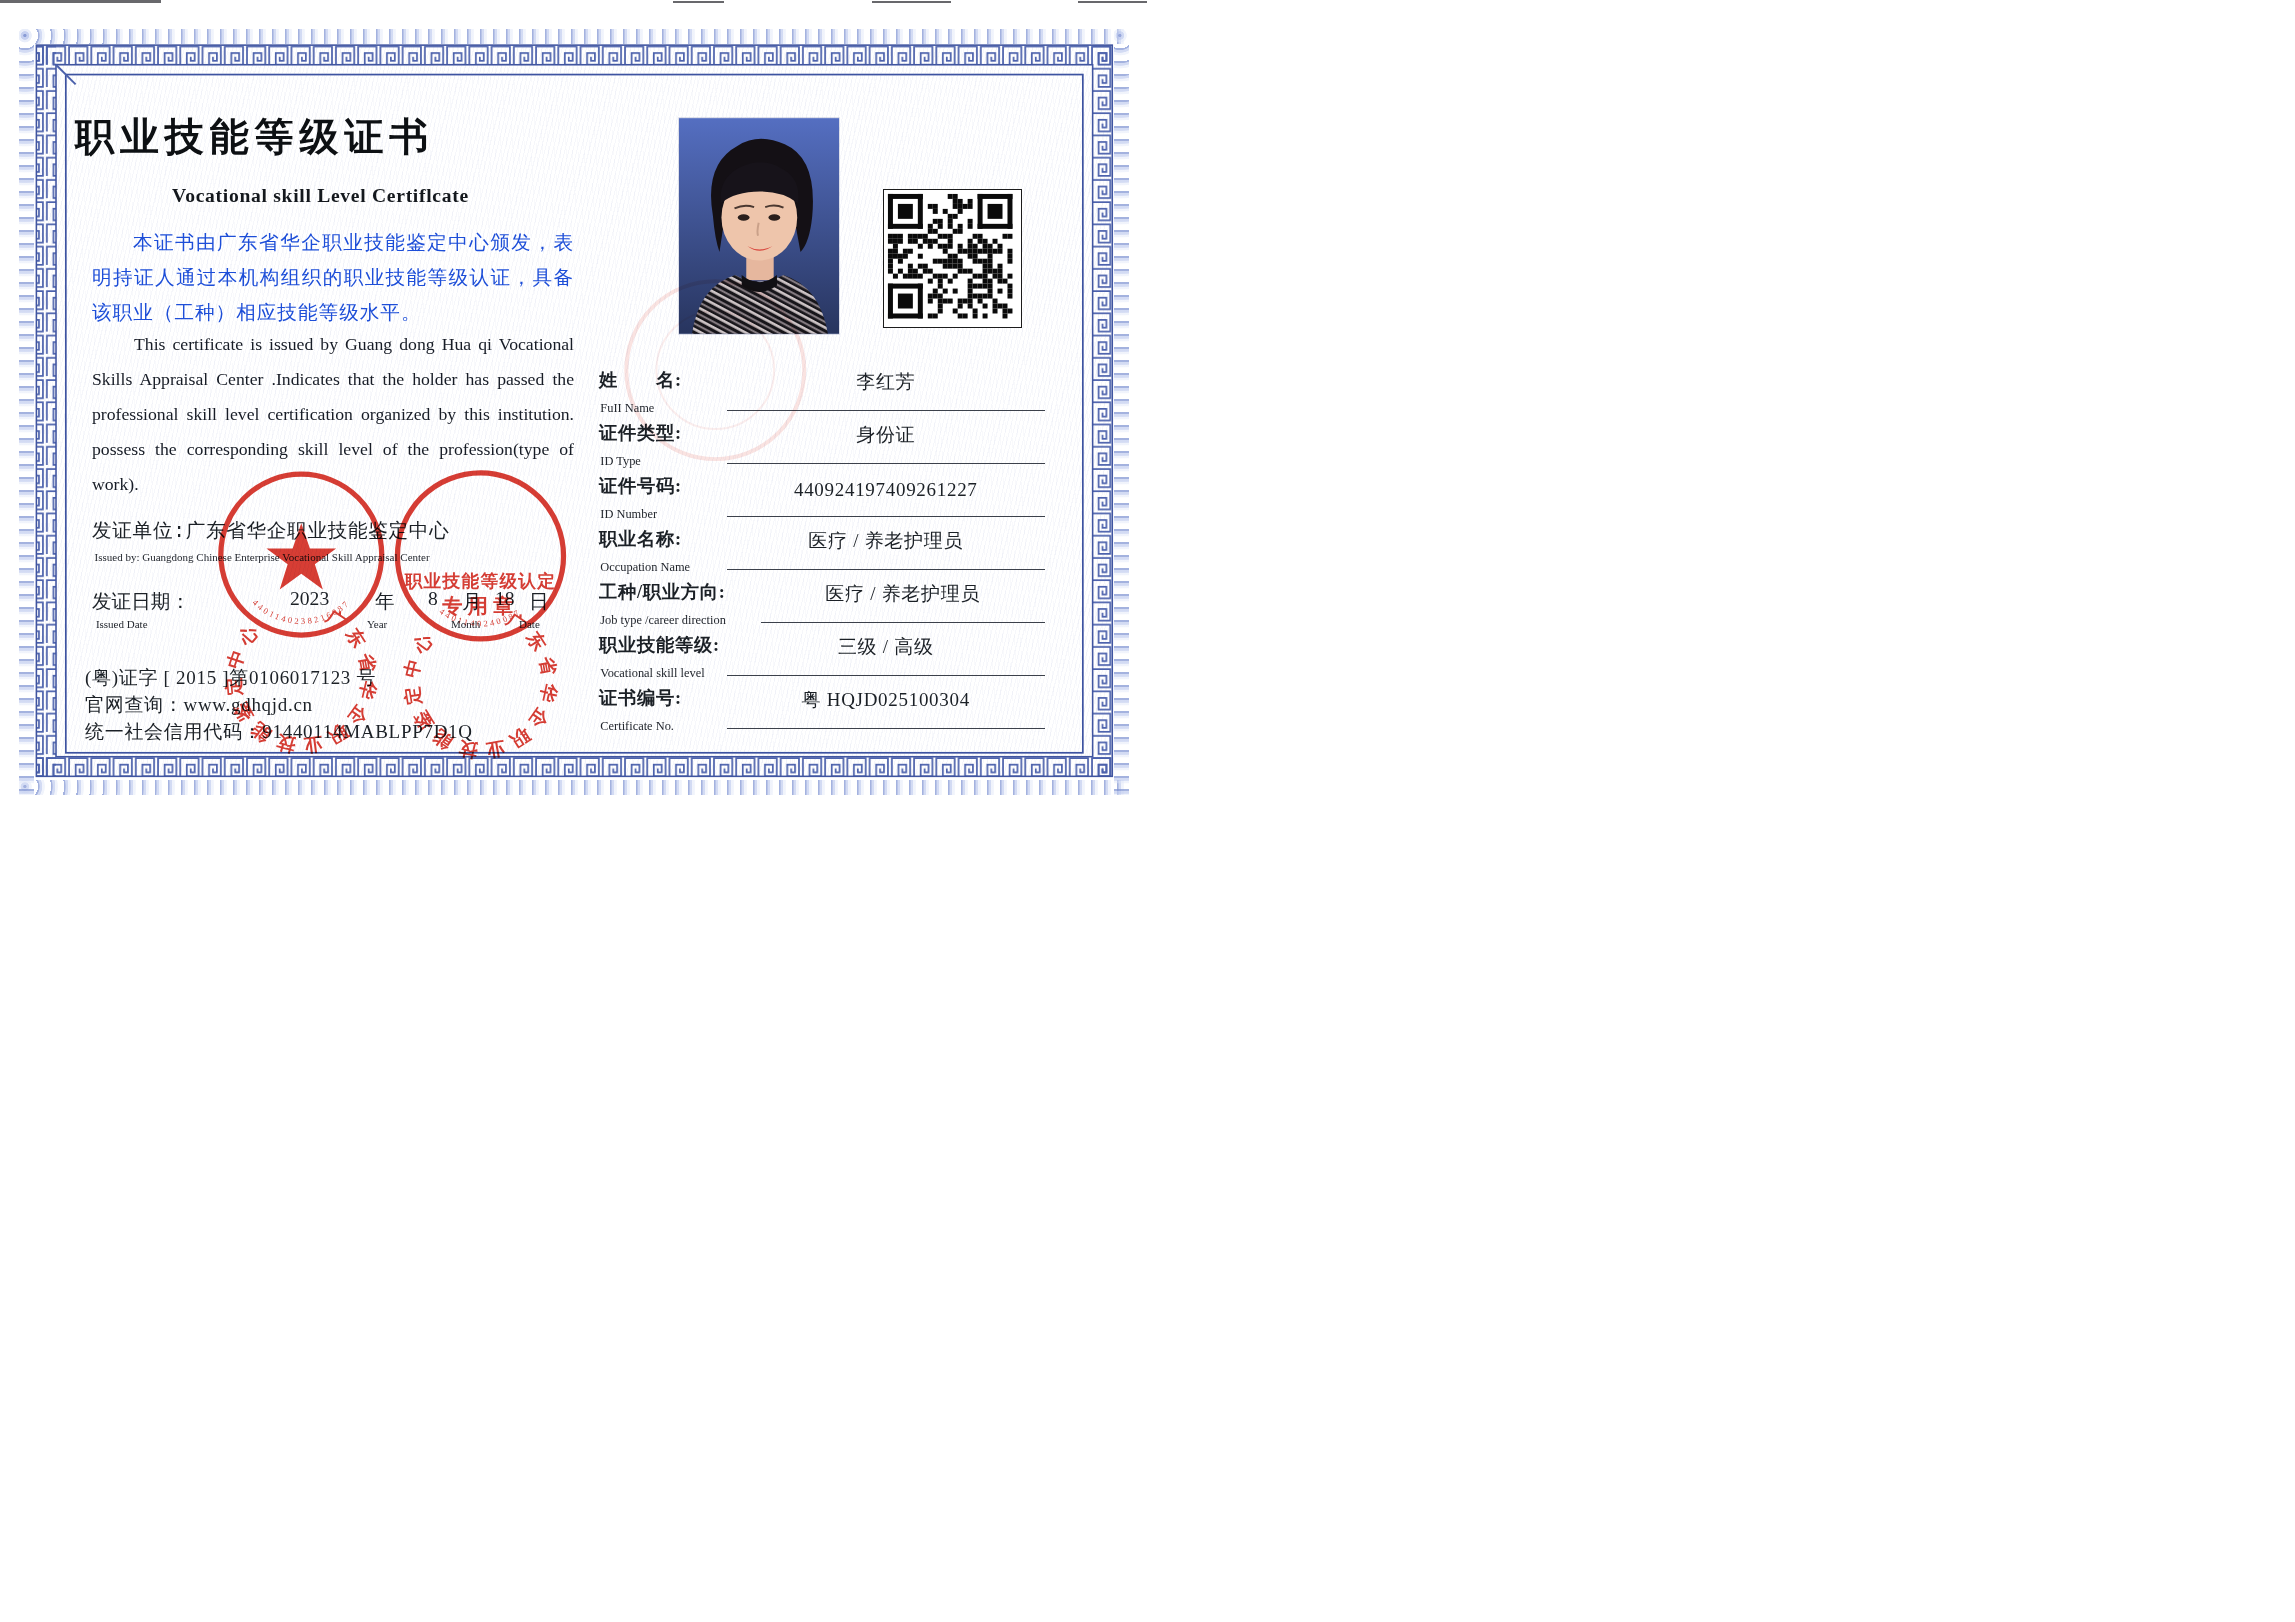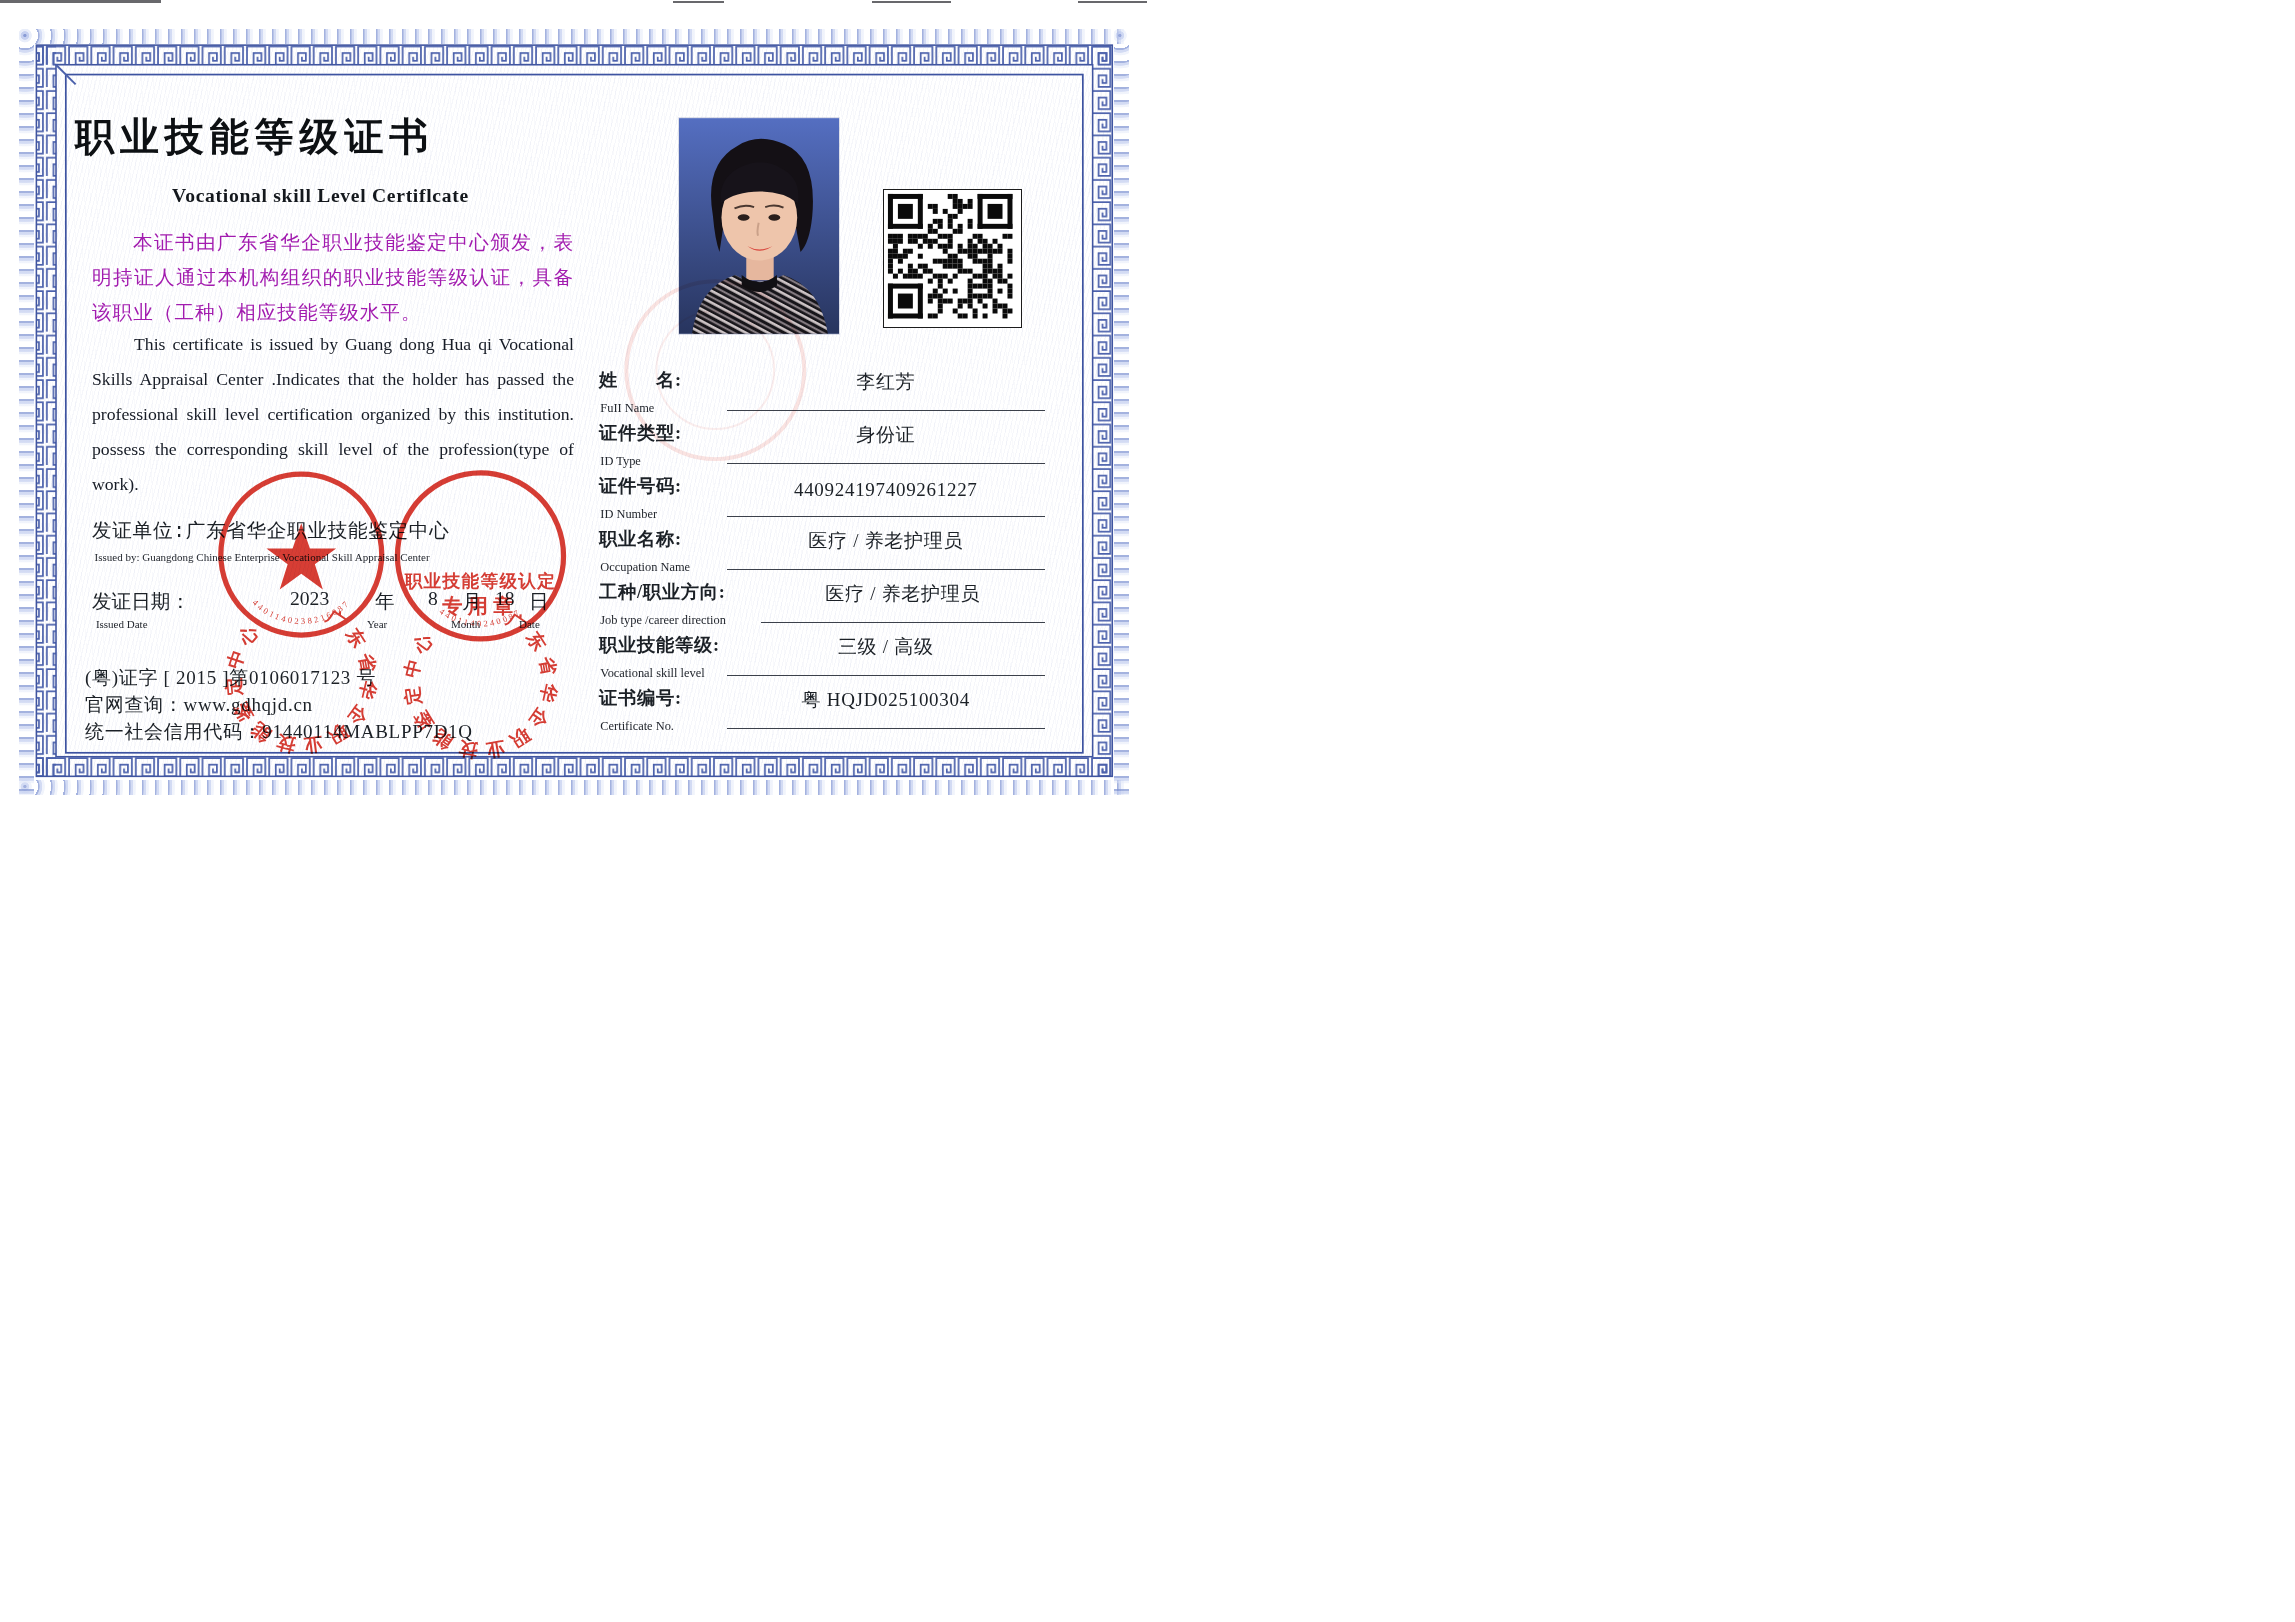--- a/index.html
+++ b/index.html
@@ -22,21 +22,21 @@
   .frame-svg,.stamp-svg{position:absolute;left:0;top:0;width:1148px;height:811px;}
   .stamp-svg{mix-blend-mode:multiply;}
   
   .scan-dash{position:absolute;background:#4e4e52;opacity:.85;}
   
   .title-zh{position:absolute;left:75px;top:110px;width:491px;
     font-size:39px;font-weight:bold;letter-spacing:5.9px;color:#0d1013;}
   .title-en{position:absolute;left:75px;top:185px;width:491px;text-align:center;
     font-size:19.6px;font-weight:600;letter-spacing:0.7px;color:#14181d;}
   .para-zh{position:absolute;left:92px;top:211px;width:482px;font-size:19.6px;line-height:35px;
-    text-indent:41px;letter-spacing:1px;text-align:justify;color:#a21caf;padding-top:14.4px;}
+    text-indent:41px;letter-spacing:1px;text-align:justify;color:#1d4ed8;padding-top:14.4px;}
   .para-en{position:absolute;left:92px;top:327px;width:482px;font-size:17.7px;line-height:35px;
     text-indent:42px;text-align:justify;word-spacing:1.3px;color:#171c26;}
   .issuer{position:absolute;left:92px;top:517px;width:497px;}
   .issuer .zh{font-size:19.6px;letter-spacing:0.7px;font-family:Liberation Mono, monospace;}
   .issuer .en{font-size:11px;margin-top:6.5px;margin-left:2.6px;color:#23272e;}
   .dateline{position:absolute;left:92px;top:588px;width:497px;height:52px;}
   .dateline span{position:absolute;white-space:nowrap;}
   .d-zh{font-size:19.6px;top:0;}
   .d-en{font-size:11px;top:30px;color:#23272e;}
   .reg{position:absolute;left:85px;top:664px;width:510px;font-size:19px;line-height:27px;letter-spacing:0.7px;}

